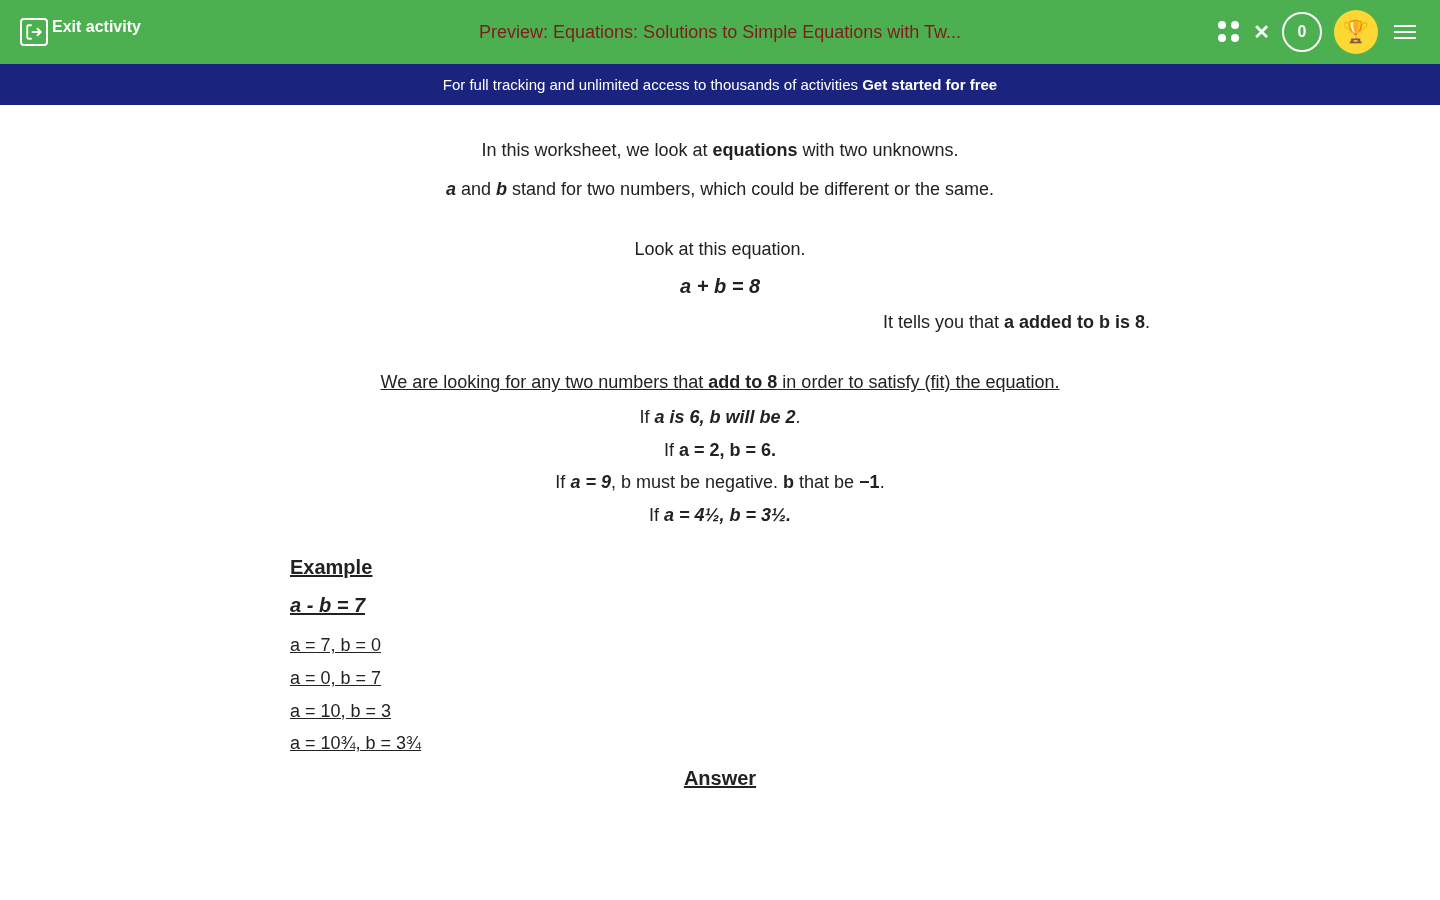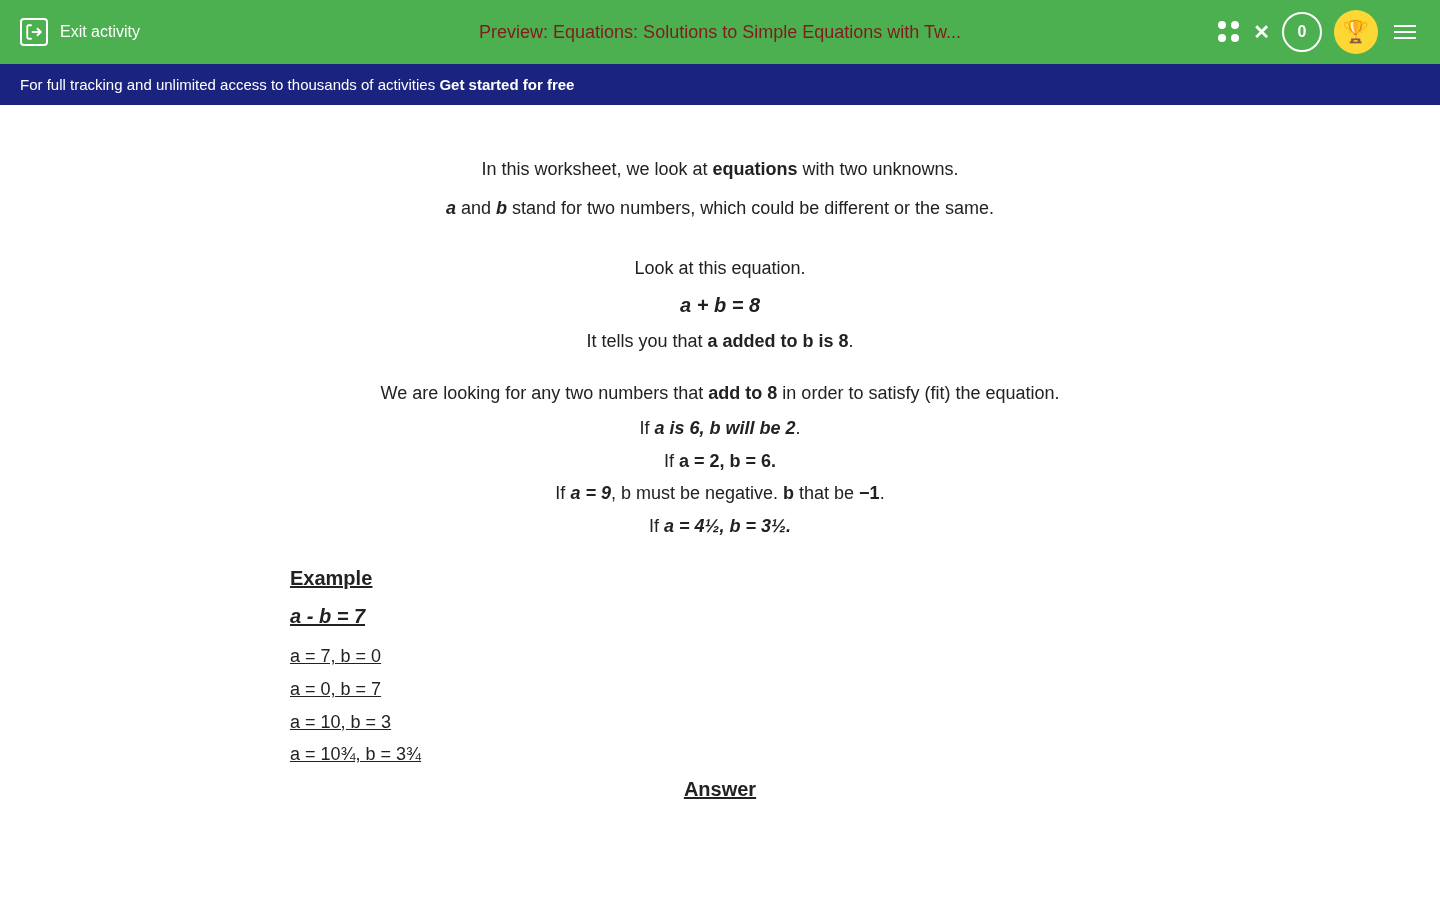--- a/index.html
+++ b/index.html
@@ -9,28 +9,27 @@
     #header {
       background: #4caf50;
       height: 64px;
       display: flex;
       align-items: center;
       padding: 0 20px;
       position: relative;
     }
     #exit-btn {
       display: flex;
-      align-items: center;
-      gap: 12px;
+      gap: 4px;
       color: #fff;
       background: none;
       border: none;
       cursor: pointer;
       font-size: 16px;
-      font-weight: 400;
+      font-weight: 700;
     }
     #exit-btn .exit-icon {
       width: 28px;
       height: 28px;
       border: 2.5px solid #fff;
       border-radius: 4px;
       display: flex;
       align-items: center;
       justify-content: center;
       position: relative;
@@ -98,45 +97,46 @@
       width: 22px;
       height: 2px;
       background: #fff;
       display: block;
     }
 
     
     #banner {
       background: #1a237e;
       color: #fff;
+      text-align: center;
       padding: 12px 20px;
       font-size: 15px;
     }
     #banner span.cta {
       font-weight: bold;
     }
 
     
     #main {
       padding: 30px 20px;
       max-width: 900px;
       margin: 0 auto;
       font-size: 18px;
       line-height: 1.7;
       color: #222;
     }
 
-    .intro-text { text-align: center; margin-bottom: 8px; margin-top: 19px; }
+    .intro-text { text-align: center; margin-bottom: 8px; }
     .intro-text2 { text-align: center; margin-bottom: 30px; }
 
     .look-text { text-align: center; margin-bottom: 4px; }
     .equation-bold { text-align: center; font-style: italic; font-weight: bold; font-size: 20px; margin-bottom: 4px; }
-    .tells-text { text-align: center; margin-bottom: 22px; }
-
-    .looking-para { text-align: center; margin-bottom: 4px; }
+    .tells-text { text-align: right; margin-bottom: 30px; }
+
+    .looking-para { text-align: center; margin-bottom: 4px; text-decoration: underline; }
     .if-line { text-align: center; margin-bottom: 2px; }
 
     .example-section { text-align: left; margin-top: 20px; text-decoration: underline; }
     .example-title { font-size: 20px; font-weight: bold; text-decoration: underline; margin-bottom: 4px; }
     .example-eq { font-style: italic; font-weight: bold; font-size: 20px; margin-bottom: 8px; }
     .example-question { margin-bottom: 8px; }
     .example-solution { margin-bottom: 2px; }
 
     .answer-section { text-align: center; }
     .answer-title { font-size: 20px; font-weight: bold; text-decoration: underline; }

